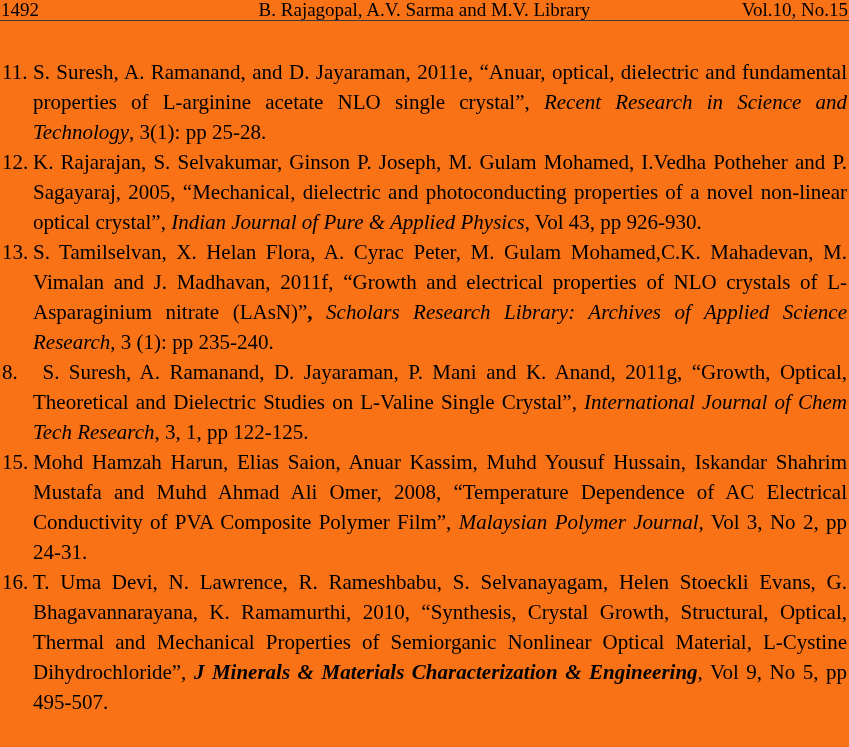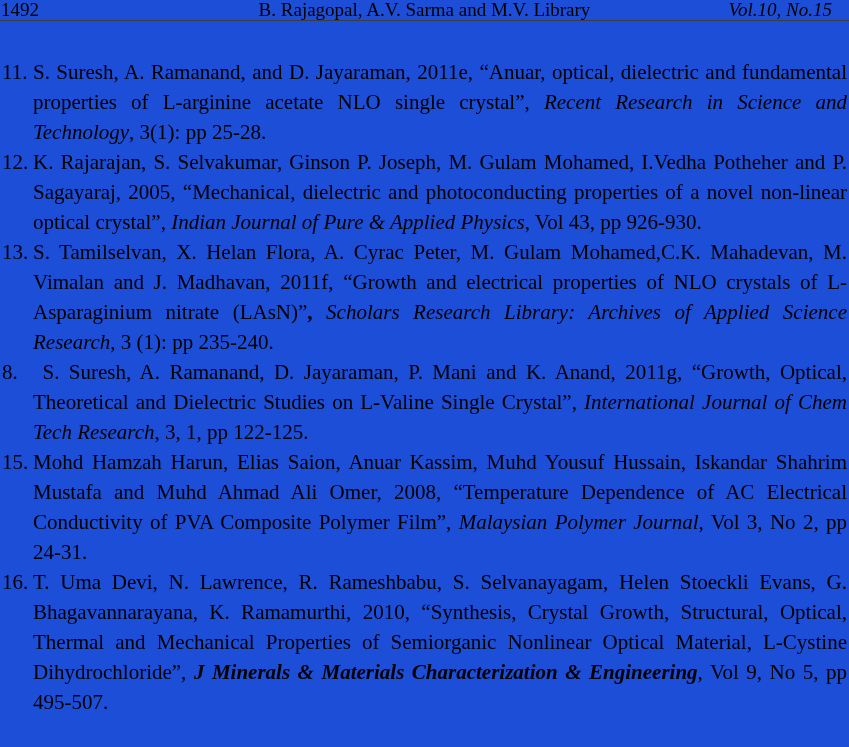--- a/index.html
+++ b/index.html
@@ -1,36 +1,36 @@
 <!DOCTYPE html>
 <html><head>
 <meta charset="utf-8">
 <style>
   html, body { margin: 0; padding: 0; background: #ffffff; }
   .page {
     position: relative;
     width: 849px;
     height: 747px;
-    background: #1d4ed8;
+    background: #f97316;
     color: #000000;
     font-family: "Liberation Serif", "DejaVu Serif", serif;
     overflow: hidden;
   }
   .header {
     position: absolute;
     top: 0;
     left: 0;
     width: 849px;
     height: 20px;
     font-size: 19px;
     line-height: 20px;
   }
   .h-left   { position: absolute; left: 1px;  top: 0; }
   .h-center { position: absolute; left: 0; right: 0; top: 0; text-align: center; }
-  .h-right  { position: absolute; right: 17px; top: 0; font-style: italic; }
+  .h-right  { position: absolute; right: 1px; top: 0; }
   .rule {
     position: absolute;
     left: 0;
     top: 20px;
     width: 849px;
     height: 1px;
     background: #3c3c3c;
   }
   .refs {
     position: absolute;

